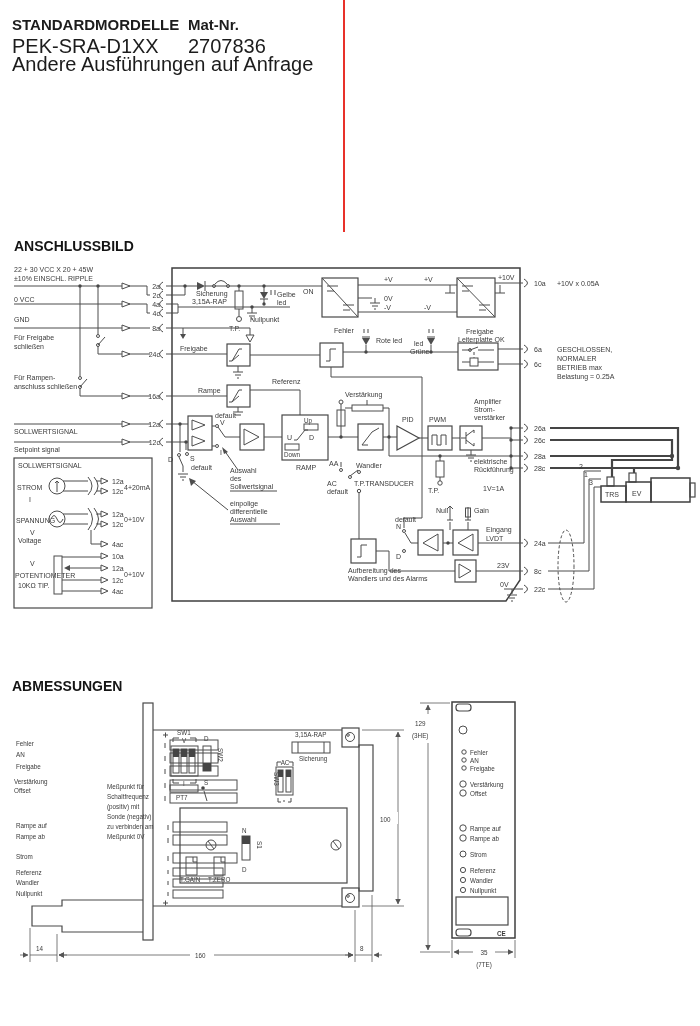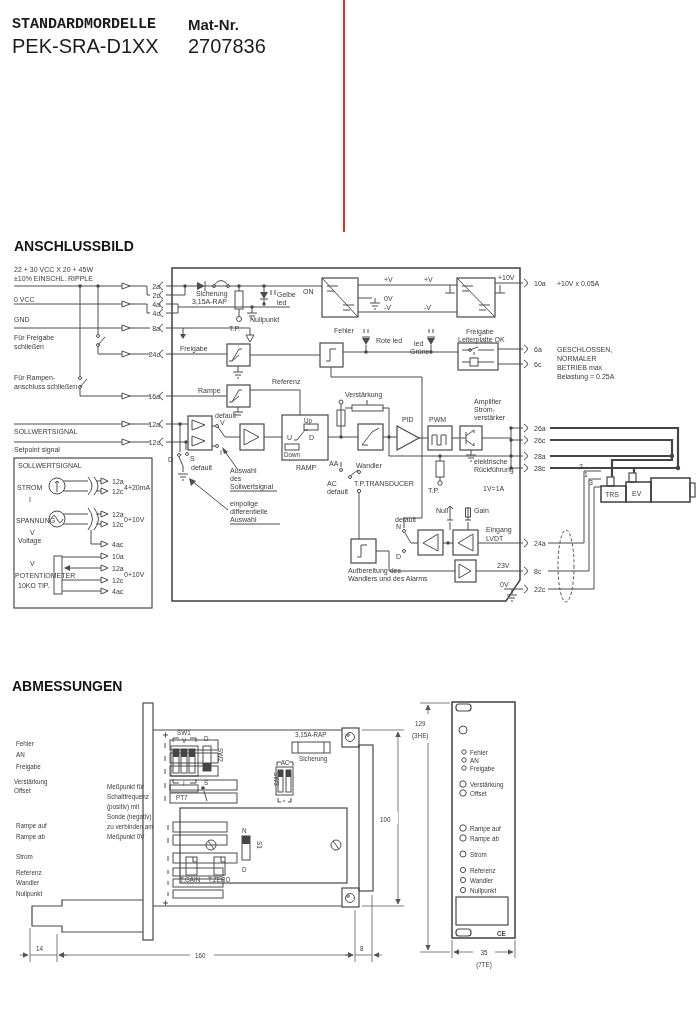--- a/index.html
+++ b/index.html
@@ -23,24 +23,25 @@
   .oa{fill:#ffffff;stroke:#4d4d4d;stroke-width:1;}
   .sa{fill:#4d4d4d;stroke:none;}
   .dash{stroke-dasharray:3,2.2;}
   .wbg{fill:#ffffff;stroke:none;}
 </style>
 </head>
 <body>
 
 <div id="page">
 
-  <div class="abs b15" style="left:12px;top:16px;font-family:Liberation Mono, monospace;">STANDARDMORDELLE</div>
+  <div class="abs b15" style="left:12px;top:16px;">STANDARDMORDELLE</div>
   <div class="abs b15" style="left:188px;top:16px;">Mat-Nr.</div>
   <div class="abs r14" style="left:12px;top:35px;">PEK-SRA-D1XX</div>
   <div class="abs r14" style="left:188px;top:35px;">2707836</div>
+  <div class="abs r14" style="left:12px;top:53px;">Andere Ausführungen auf Anfrage</div>
   <div id="redline"></div>
 
   <svg width="700" height="1026" viewBox="0 0 700 1026">
     <defs>
       <marker id="da" viewBox="0 0 6 6" refX="5.5" refY="3" markerWidth="7" markerHeight="7" orient="auto-start-reverse">
         <path d="M0,0 L6,3 L0,6 Z" fill="#555"></path>
       </marker>
     </defs>
 
     <text x="14" y="251" class="tb">ANSCHLUSSBILD</text>

